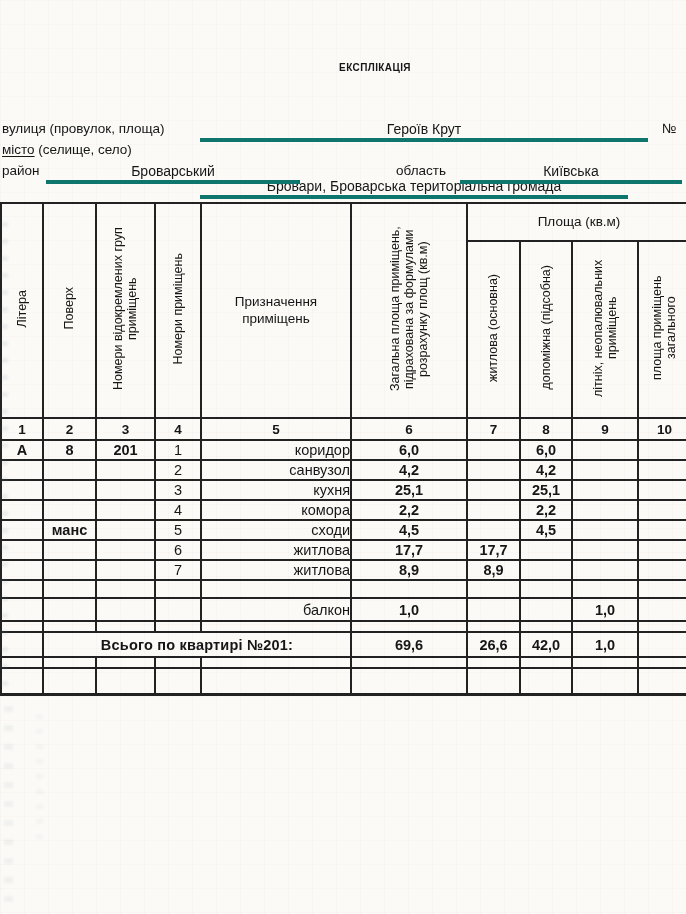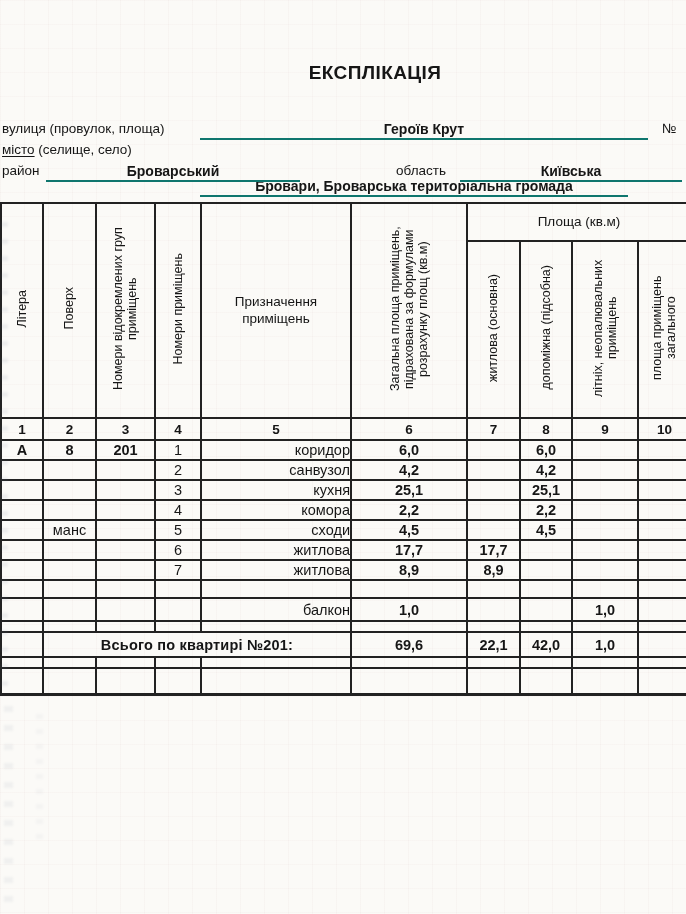--- a/index.html
+++ b/index.html
@@ -12,33 +12,33 @@
   
   .page::before {
     content:""; position:absolute; inset:0; pointer-events:none;
     background-image:
       repeating-linear-gradient(to right, rgba(190,150,150,.055) 0 1px, transparent 1px 24px),
       repeating-linear-gradient(to bottom, rgba(190,150,150,.045) 0 1px, transparent 1px 24px);
   }
 
   .doc-title {
     position:absolute; top:62px; left:375px; transform:translateX(-50%);
-    font-size:19px; font-weight:700; letter-spacing:.4px; white-space:nowrap;
+    font-size:10px; font-weight:700; letter-spacing:.4px; white-space:nowrap;
   }
   .doc-subtitle {
     position:absolute; top:86px; left:344px; transform:translateX(-50%);
     font-size:14px; font-weight:700; white-space:nowrap; letter-spacing:.1px;
   }
   .u { text-decoration:underline; text-underline-offset:2px; }
 
   .addr-label { position:absolute; left:2px; font-size:13.5px; white-space:nowrap; }
   .addr-value {
     position:absolute; height:17px; line-height:16px;
-    border-bottom:2px solid #0f766e; text-align:center;
-    font-size:14px; font-weight:700; white-space:nowrap;
+    border-bottom:4px solid #0f766e; text-align:center;
+    font-size:14px; font-weight:400; white-space:nowrap;
   }
 
   table.expl {
     position:absolute; top:202px; left:0; width:690px;
     border-collapse:collapse; table-layout:fixed;
   }
   .expl th, .expl td { border:2px solid #222; padding:0; overflow:hidden; }
   .expl th { font-weight:400; vertical-align:middle; text-align:center; background:transparent; }
 
   tr.grow { height:38px; }
@@ -59,21 +59,21 @@
   tbody td { font-size:14.5px; text-align:center; white-space:nowrap; }
   tbody tr { height:20px; }
   tbody tr:nth-child(8) { height:18px; }
   tbody tr:nth-child(9) { height:23px; }
   tbody tr:nth-child(10) { height:11px; }
   tbody td:nth-child(5) { text-align:right; padding-left:5px; }
   tbody td:nth-child(n+6) { font-weight:700; }
   tbody tr:first-child td:nth-child(1),
   tbody tr:first-child td:nth-child(2),
   tbody tr:first-child td:nth-child(3) { font-weight:700; }
-  tbody tr:nth-child(5) td:nth-child(2) { font-weight:400; }
+  tbody tr:nth-child(5) td:nth-child(2) { font-weight:700; }
 
   tfoot tr.totals { height:25px; }
   tfoot tr.totals td { font-weight:700; font-size:14.5px; text-align:center;margin-left:28px; }
   tfoot td.tlabel { text-align:center; letter-spacing:.2px; }
   tfoot tr.er1 { height:11px; }
   tfoot tr.er2 { height:26px; }
   tfoot tr.er2 td { border-bottom-width:3px; }
 
   
   .bleed { position:absolute; pointer-events:none; filter:blur(1.2px); }
@@ -267,21 +267,21 @@
           <td></td>
           <td></td>
           <td></td>
         </tr>
       </tbody>
     <tfoot>
       <tr class="totals">
         <td></td>
         <td colspan="4" class="tlabel">Всього по квартирі №201:</td>
         <td>69,6</td>
-        <td>22,1</td>
+        <td>26,6</td>
         <td>42,0</td>
         <td>1,0</td>
         <td></td>
       </tr>
       <tr class="er1">
         <td></td>
           <td></td>
           <td></td>
           <td></td>
           <td></td>

